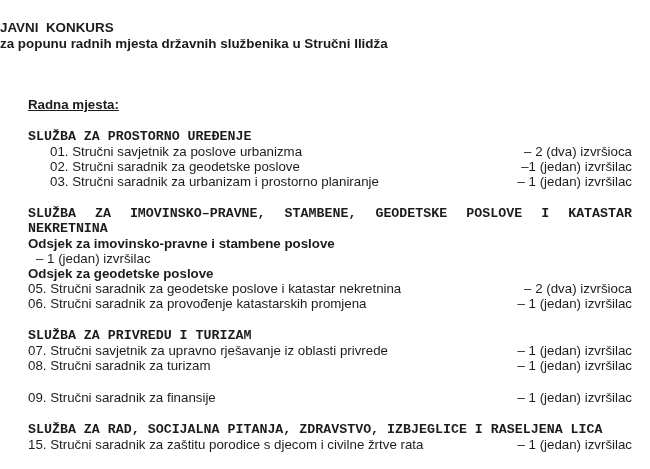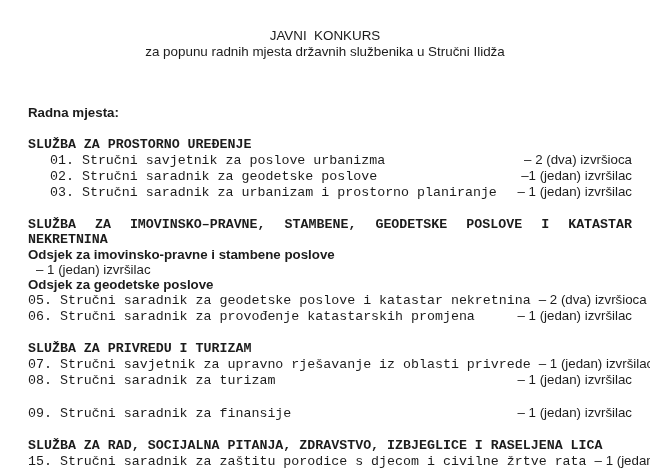--- a/index.html
+++ b/index.html
@@ -9,53 +9,54 @@
     font-family: "Liberation Sans", sans-serif;
     color: #1c1c1c;
     overflow: hidden;
   }
   .page {
     width: 650px; height: 469px;
     background: #ffffff;
     overflow: hidden;
   }
   .title-block {
-    padding-top: 28px;
-    text-align: center;
-    font-weight: normal;
+    padding-top: 20px;
+    text-align: left;
+    font-weight: bold;
     font-size: 13.4px;
     line-height: 16px;
   }
   .title-line { white-space: pre-wrap; }
   .content {
     padding: 0 18px 0 28px;
     font-size: 13.3px;
     line-height: 15px;
   }
   .intro {
     margin-top: 45px;
     font-weight: bold;
+    text-decoration: underline;
   }
   .section { margin-top: 17px; }
   .section-heading {
     font-weight: bold;
     font-family: Liberation Mono, monospace;
   }
   .section-heading.justify {
     text-align: justify;
     text-align-last: left;
   }
   .subheading { font-weight: bold; }
   .row {
     display: flex;
     justify-content: space-between;
     align-items: baseline;
   }
   .row.indent { padding-left: 22px; }
-  .job { white-space: nowrap; font-family: Liberation Mono, monospace; }
+  .job { white-space: nowrap; }
   .count { white-space: nowrap; text-align: left; padding-left: 8px; }
 </style>
 </head>
 <body>
 
 <div class="page">
 
   <div class="title-block">
     <div class="title-line">JAVNI  KONKURS</div>
     <div class="title-line">za popunu radnih mjesta državnih službenika u Stručni Ilidža</div>

